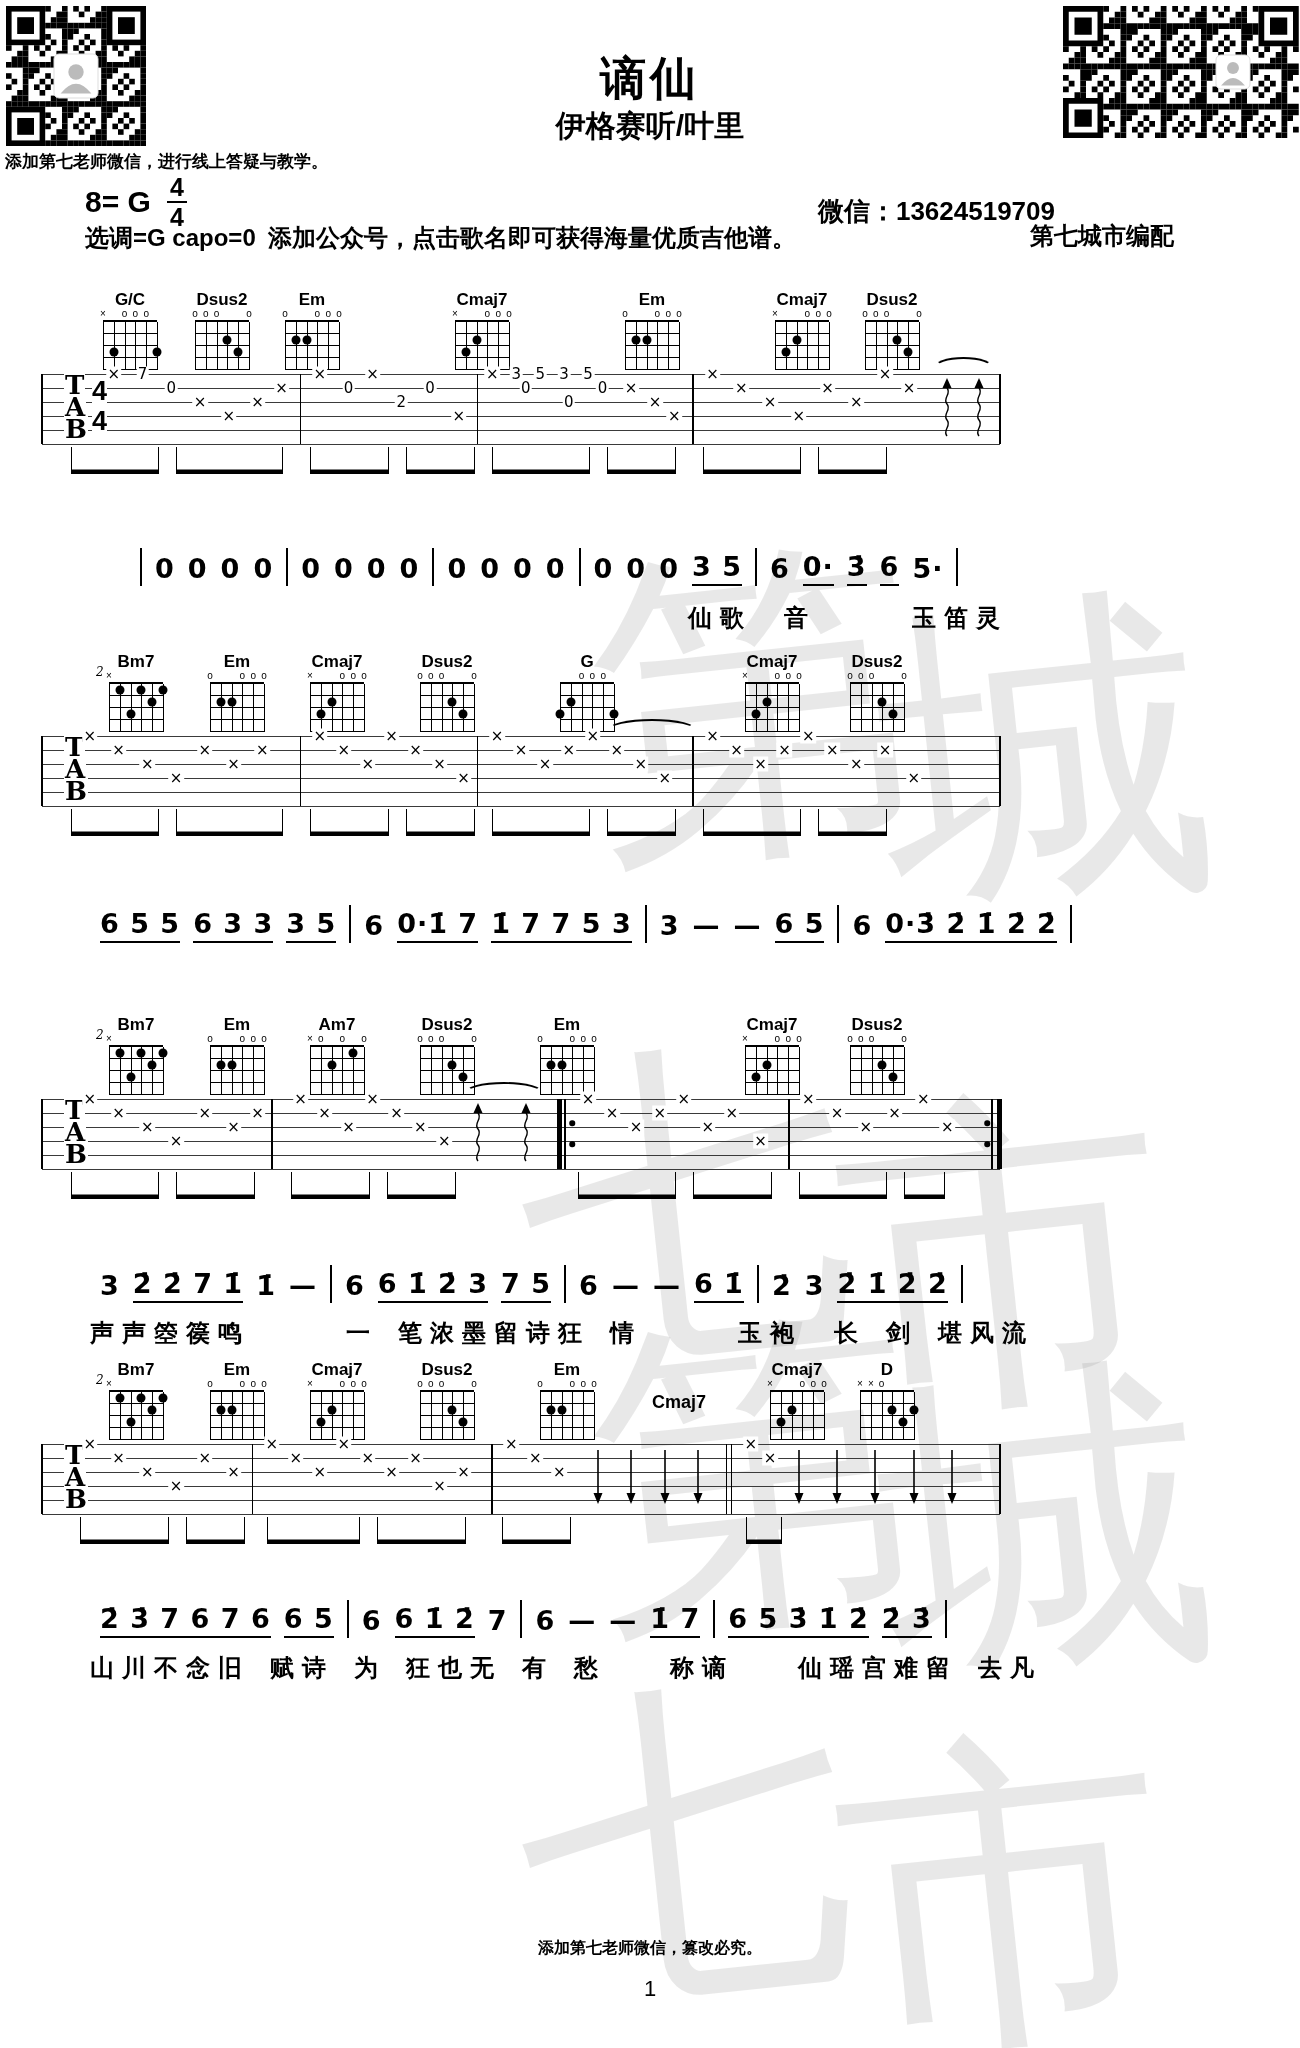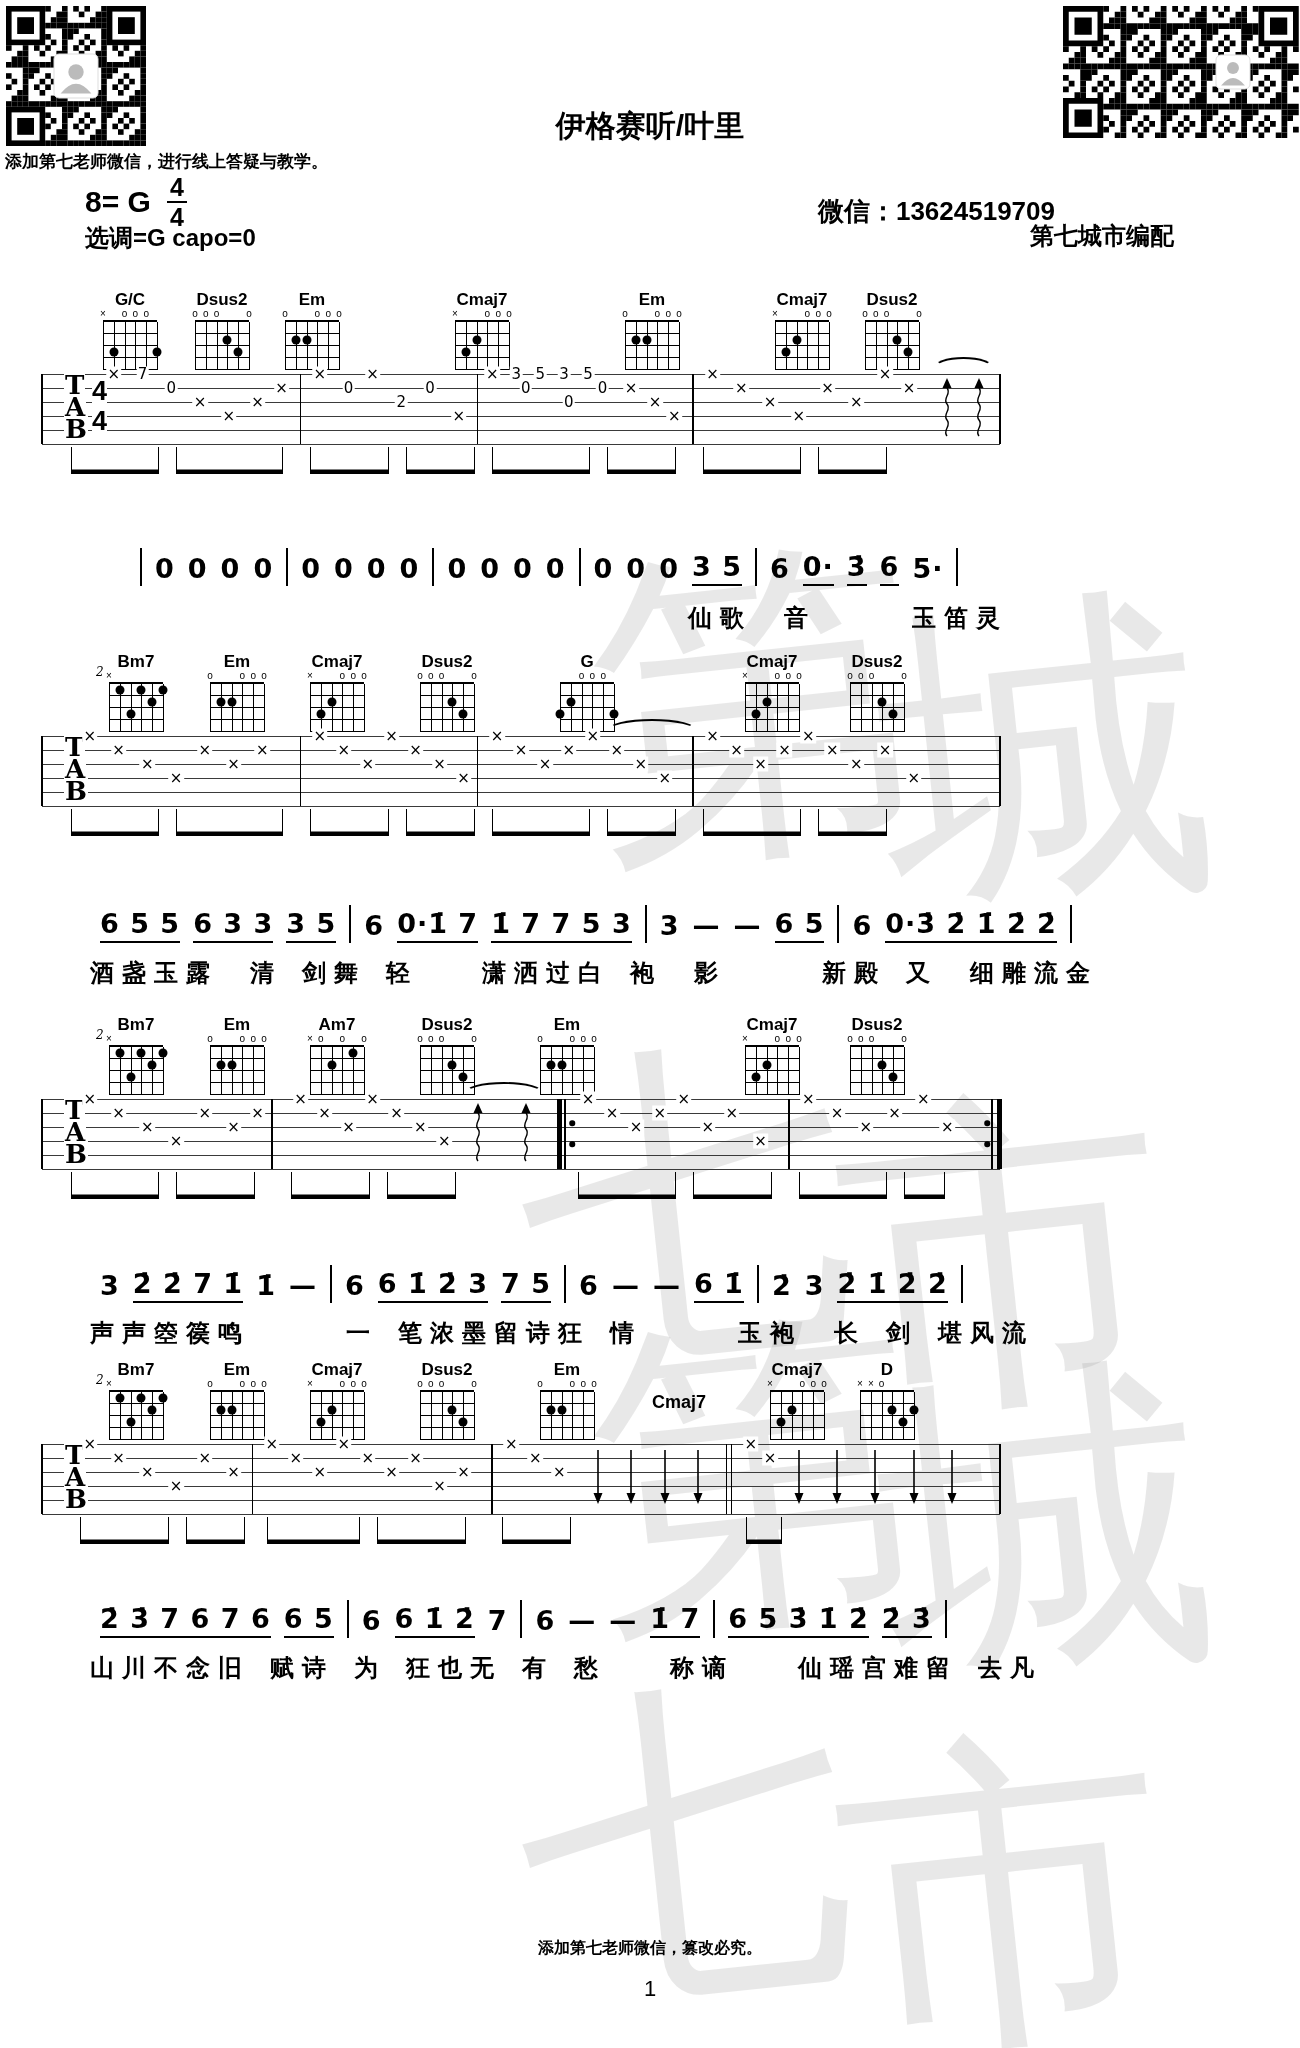--- a/index.html
+++ b/index.html
@@ -747,33 +747,35 @@
         <rect x="201.25" y="5.75" width="28.75" height="28.75" fill="#fff"></rect>
         <rect x="207" y="11.5" width="17.25" height="17.25" fill="#000"></rect>
         <rect x="0" y="92" width="40.25" height="40.25" fill="#000"></rect>
         <rect x="5.75" y="97.75" width="28.75" height="28.75" fill="#fff"></rect>
         <rect x="11.5" y="103.5" width="17.25" height="17.25" fill="#000"></rect>
         <rect x="153" y="49" width="34" height="34" rx="5" fill="#fff" stroke="#ddd"></rect>
         <circle cx="170" cy="62" r="5.949999999999999" fill="#bbb"></circle>
         <path d="M 158.1 79.6 Q 170 64.3 181.9 79.6 Z" fill="#bbb"></path>
       </svg></div>
 
+  <div class="abs title">谪仙</div>
   <div class="abs artist">伊格赛听/叶里</div>
   <div class="abs qr-caption">添加第七老师微信，进行线上答疑与教学。</div>
 
   <div class="abs keyline">
     <span>8= G</span>
     <span class="frac">
       <span class="fr-top">4</span>
       <span class="fr-bot">4</span>
     </span>
   </div>
 
   <div class="abs pub2">微信：13624519709</div>
   <div class="abs tuning">选调=G capo=0</div>
+  <div class="abs promo">添加公众号，点击歌名即可获得海量优质吉他谱。</div>
   <div class="abs arranger">第七城市编配</div>
 
   <div id="wm-layer">
       <div class="wm" style="left: 590px; top: 540px;">第</div>
       <div class="wm" style="left: 880px; top: 590px;">城</div>
       <div class="wm" style="left: 520px; top: 1040px;">七</div>
       <div class="wm" style="left: 840px; top: 1090px;">市</div>
       <div class="wm" style="left: 590px; top: 1310px;">第</div>
       <div class="wm" style="left: 880px; top: 1360px;">城</div>
       <div class="wm" style="left: 520px; top: 1680px;">七</div>
@@ -1274,21 +1276,20 @@
           <div class="nbar"></div>
           <div class="tok">3</div>
           <div class="tok">—</div>
           <div class="tok">—</div>
           <div class="tok u">6 5</div>
           <div class="nbar"></div>
           <div class="tok">6</div>
           <div class="tok u">0·3̇ 2̇ 1̇ 2̇ 2̇</div>
           <div class="nbar"></div>
         </div>
-        <div class="lyrics" style="top: 305px; left: 90px;">酒盏玉露　清 剑舞 轻　　潇洒过白 袍　影　　　新殿 又　细雕流金</div>
       </div>
       <div class="system" style="top: 1015px; height: 362px;">
         <div class="abs" style="top: 0px; left: 0px; width: 1300px;">
           <div class="chord" style="left: 105px;">
             <div class="nm">Bm7</div>
             <div class="mk">
               <span style="left: 0%;">×</span>
             </div>
             <div class="grid">
               <div class="vl" style="left: 0%;"></div>

